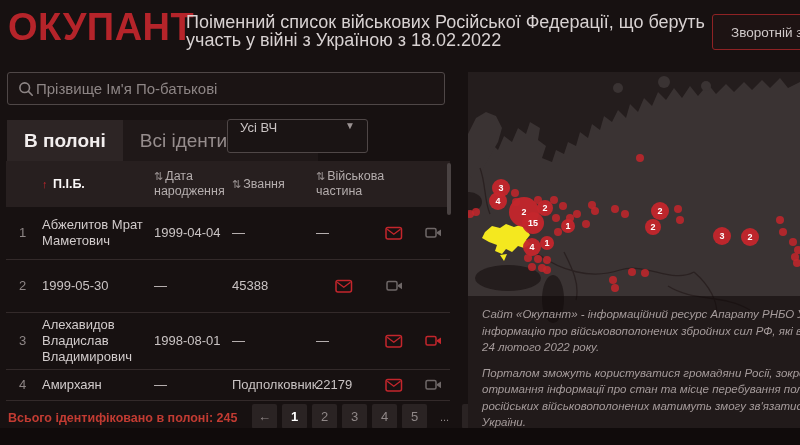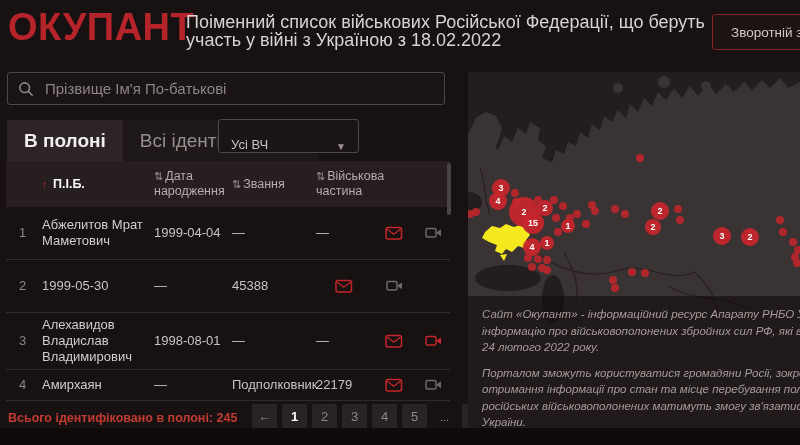--- a/index.html
+++ b/index.html
@@ -8,29 +8,29 @@
     background:#171111;font-family:"Liberation Sans",sans-serif;
     -webkit-font-smoothing:antialiased;
   }
   .logo{position:absolute;left:8px;top:6px;font-size:38px;font-weight:bold;color:#b5242a;letter-spacing:.5px;cursor:pointer}
   .desc{position:absolute;left:186px;top:13px;font-size:18px;line-height:18px;color:#d8d2d2}
   .feedback{position:absolute;left:712px;top:14px;height:36px;padding:0 18px;background:#1d1313;
     border:1px solid #8f2224;border-radius:3px;color:#d0c9c9;font-size:13.5px;white-space:nowrap;
     font-family:"Liberation Sans",sans-serif;cursor:pointer}
   .searchbox{position:absolute;left:7px;top:72px;width:438px;height:33px;background:#1b1414;
     border:1px solid #4f4747;border-radius:3px;display:flex;align-items:center;padding:0 10px;box-sizing:border-box}
-  .searchbox input{flex:1;background:transparent;border:none;outline:none;color:#ef4444;font-size:15px;margin-left:9px;
+  .searchbox input{flex:1;background:transparent;border:none;outline:none;color:#ef4444;font-size:15px;
     font-family:"Liberation Sans",sans-serif}
   .searchbox input::placeholder{color:#8d8585;opacity:1}
   .filters{position:absolute;left:7px;top:120px;display:flex}
   .tab{height:32px;display:flex;align-items:center;padding:5px 17px;font-size:19px;cursor:pointer}
   .tab.active{background:#2d2525;color:#f2eeee;font-weight:bold}
   .tab.inactive{background:#1f1818;color:#968d8d}
-  .dropdown{position:absolute;left:218px;top:119px;width:141px;height:34px;box-sizing:border-box;
-    border:1px solid #4f4747;background:#1a1414;border-radius:3px;display:flex;align-items:flex-end;
+  .dropdown{position:absolute;left:227px;top:119px;width:141px;height:34px;box-sizing:border-box;
+    border:1px solid #4f4747;background:#1a1414;border-radius:3px;display:flex;align-items:flex-start;
     justify-content:space-between;padding:0 12px;color:#c9c3c3;font-size:13px;cursor:pointer}
   .caret{color:#9b9393;font-size:10px}
   .table{position:absolute;left:6px;top:161px;width:444px}
   .grid{display:grid;grid-template-columns:36px 112px 78px 84px 56px 44px 34px;align-items:center}
   .thead{background:#271f1f;height:46px;font-size:12.5px;color:#b4adad}
   .th{line-height:15px}
   .th .lbl-strong{color:#fbf8f8;font-weight:bold}
   .sort{color:#9a9292;margin-right:2px;font-size:11px}
   .sort.red{color:#c4262c;font-weight:bold}
   .trow{border-bottom:1px solid #332a2a;font-size:13px;color:#d2cccc;line-height:16px}

